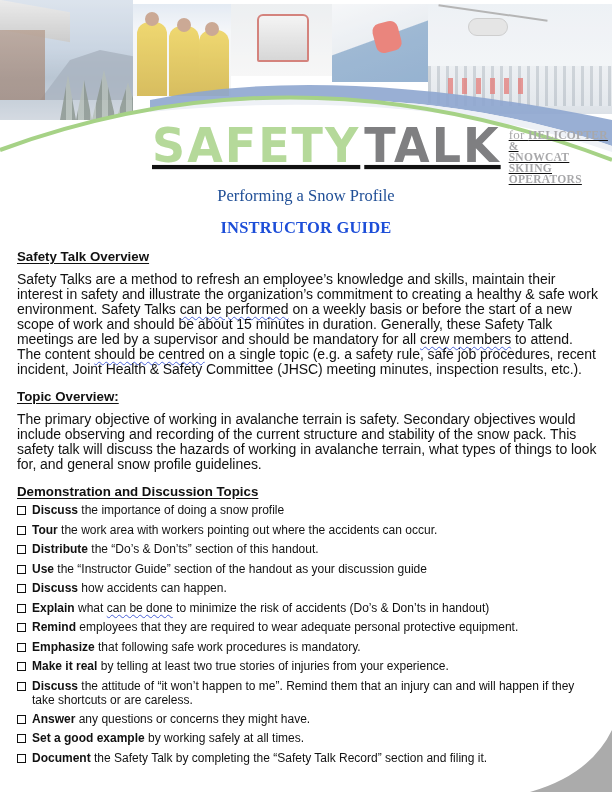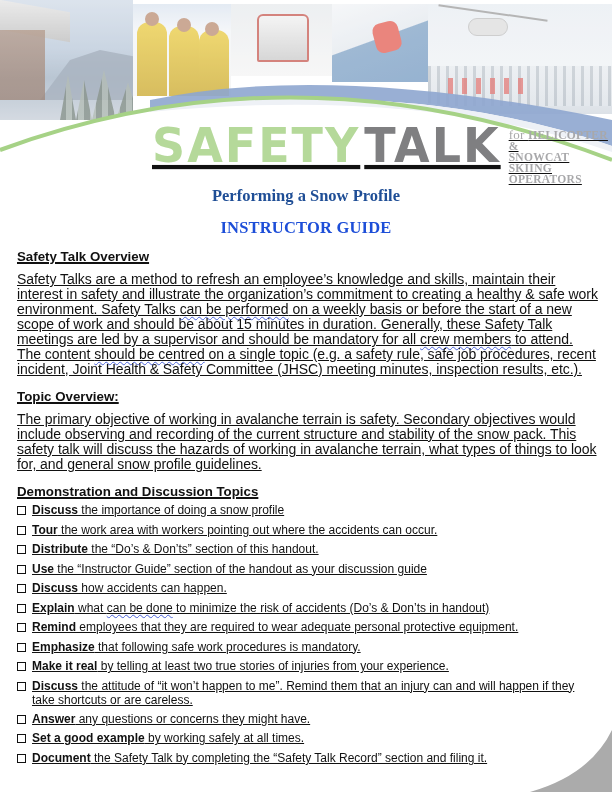--- a/index.html
+++ b/index.html
@@ -36,25 +36,25 @@
   .arc-svg { position: absolute; left: 0; top: 0; }
 
   
   .logo { position: absolute; left: 152px; top: 120px; height: 54px; display: flex; align-items: flex-start; text-decoration: underline; }
   .logo-safety { font-family: "DejaVu Sans", sans-serif; font-weight: bold; font-size: 46px; letter-spacing: 2px; color: #b5d99a; line-height: 50px; transform: scaleY(1.05); }
   .logo-talk { font-family: "DejaVu Sans", sans-serif; font-weight: bold; font-size: 46px; letter-spacing: 2px; color: #7f7f81; line-height: 50px; margin-left: 4px; transform: scaleY(1.05); }
   .logo-sub { margin-left: 8px; margin-top: 9px; font-family: "Liberation Serif", serif; font-size: 11.5px; line-height: 11px; color: #a8a8aa; font-weight: bold; letter-spacing: .3px; }
   .logo-sub .for { font-weight: normal; font-size: 13px; }
 
   
-  .doc-title { position: absolute; left: 0; width: 612px; top: 186px; text-align: center; font-family: "Liberation Serif", serif; font-weight: bold; font-size: 16.5px; color: #1f4e96; }
+  .doc-title { position: absolute; left: 0; width: 612px; top: 186px; text-align: center; font-family: "Liberation Serif", serif; font-weight: normal; font-size: 16.5px; color: #1f4e96; }
   .doc-subtitle { position: absolute; left: 0; width: 612px; top: 218px; text-align: center; font-family: "Liberation Serif", serif; font-weight: bold; font-size: 16.5px; color: #1d4ed8; letter-spacing: .2px; }
 
   
-  .content { position: absolute; left: 17px; top: 249px; width: 582px; text-decoration: underline; }
+  .content { position: absolute; left: 17px; top: 249px; width: 582px; }
   .h2 { font-weight: bold; font-size: 13.3px; text-decoration: underline; text-underline-offset: 2px; line-height: 16px; }
   .para { font-size: 14px; line-height: 15px; margin-top: 7px; letter-spacing: -0.05px; }
   .spell { text-decoration: underline wavy #4a62d8; text-decoration-thickness: 1px; text-underline-offset: 2px; }
   .sec-1 { margin-bottom: 12px; }
   .sec-2 { margin-bottom: 12px; }
   .list { margin-top: 3px; }
   .item { position: relative; font-size: 12px; line-height: 14px; padding-left: 15px; margin-bottom: 5.5px; }
   .item .box { position: absolute; left: 0; top: 3px; width: 9px; height: 9px; border: 1.4px solid #111; }
   .item b { font-weight: bold; }
   .item.wrap { line-height: 14.2px; margin-bottom: 5px; }

